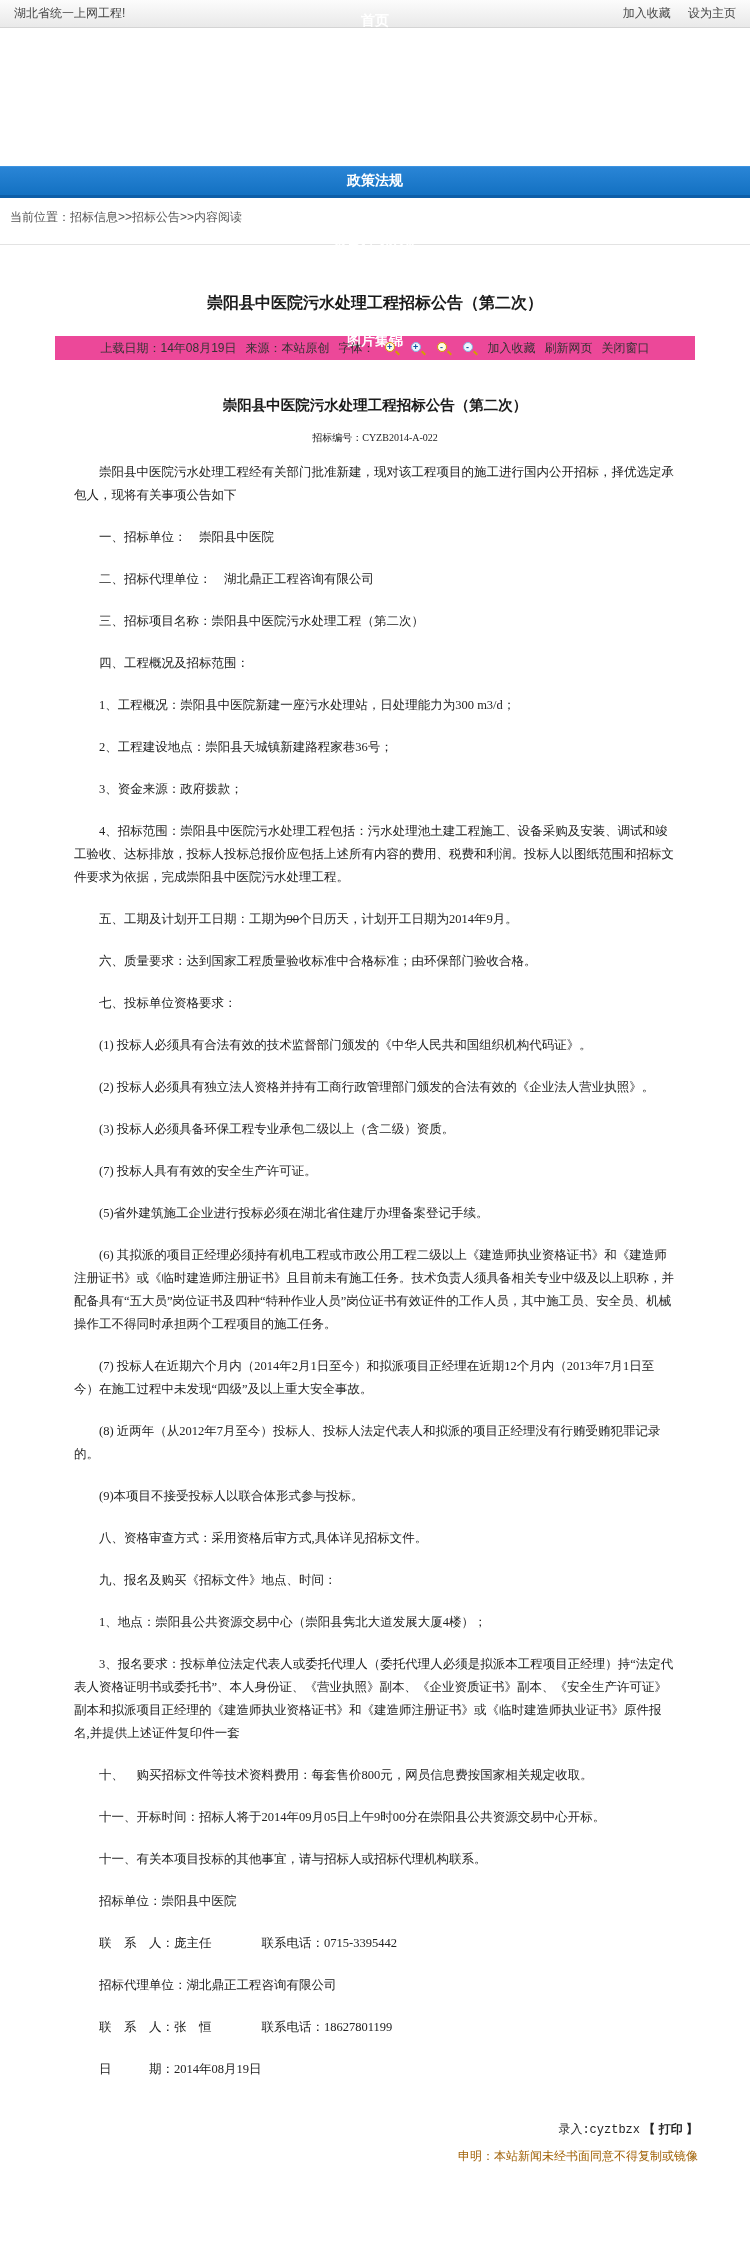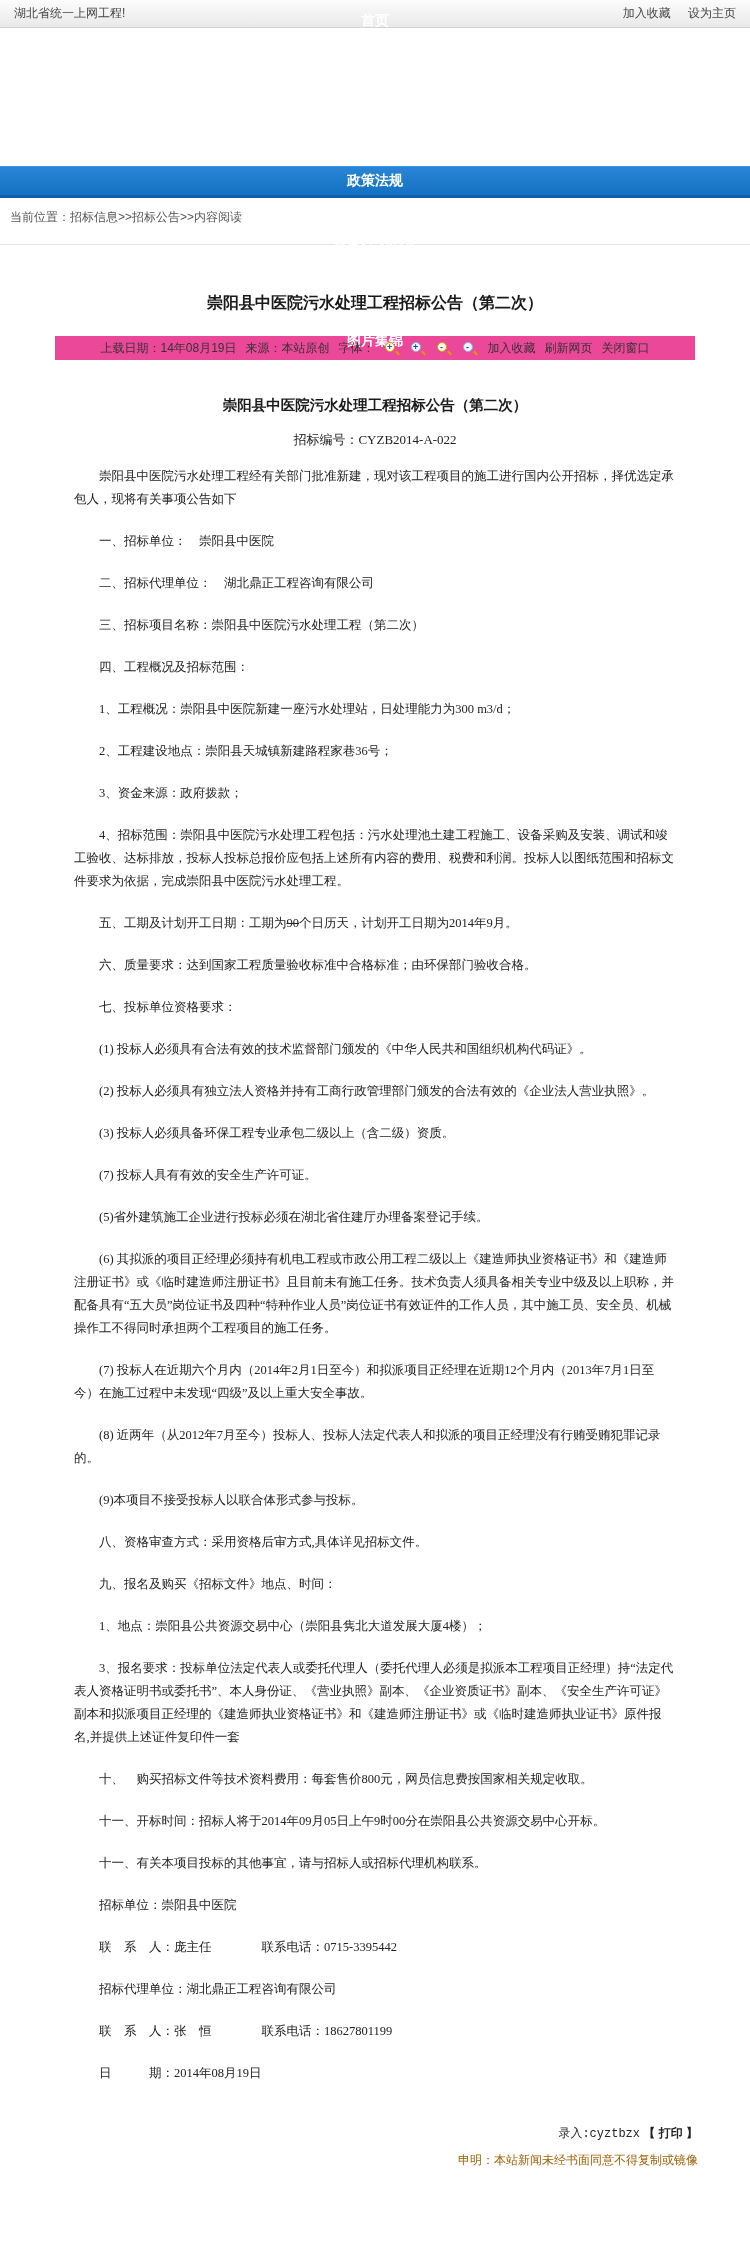--- a/index.html
+++ b/index.html
@@ -68,21 +68,21 @@
   
   .content-title {
     margin-top: 36px;
     text-align: center;
     font-size: 14.5px; font-weight: bold; color:#1a1a1a;
     font-family: "Liberation Serif", serif;
   }
   .tender-no {
     margin-top: 16px;
     text-align: center;
-    font-size: 13px; color:#222;
+    font-size: 10px; color:#222;
     font-family: "Liberation Serif", serif;
   }
   .article-body {
     padding: 16px 74px 0 74px;
     font-size: 12.5px; color: #222;
     font-family: "Liberation Serif", serif;
   }
   .article-body p {
     text-indent: 2em;
     line-height: 23px;

